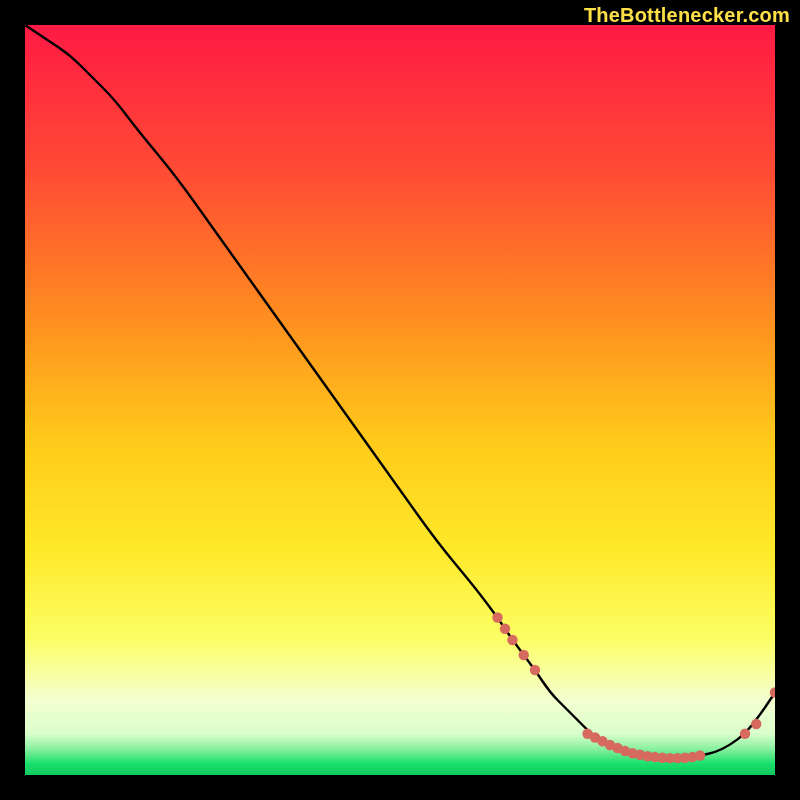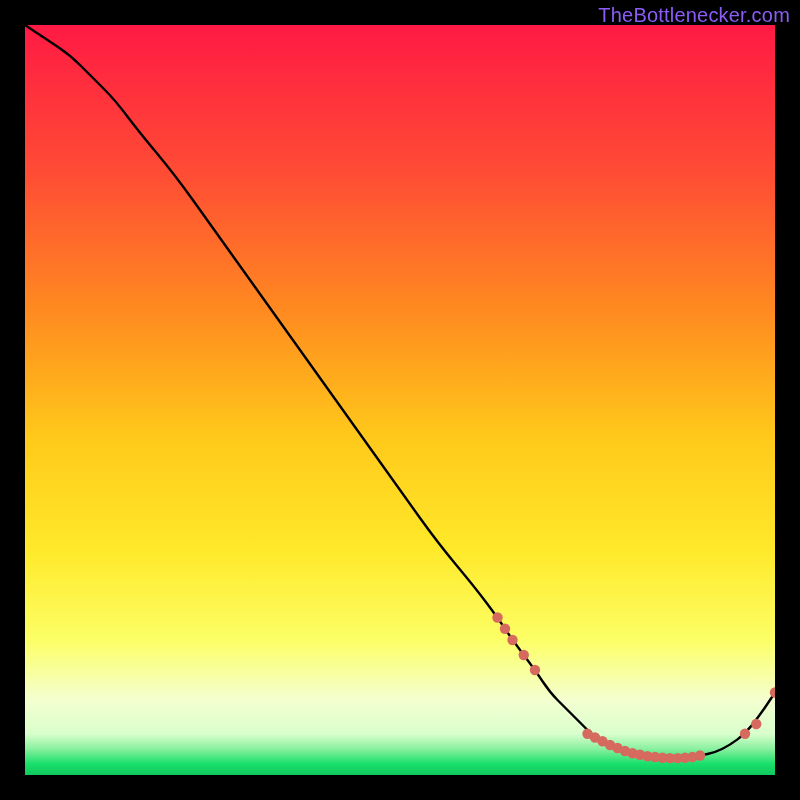--- a/index.html
+++ b/index.html
@@ -14,23 +14,23 @@
   .frame {
     position: relative;
     width: 800px;
     height: 800px;
     background: #000;
   }
   .attribution {
     position: absolute;
     top: 4px;
     right: 10px;
-    color: #8b5cf6;
+    color: #fde047;
     font-size: 20px;
-    font-weight: 400;
+    font-weight: 700;
     letter-spacing: 0.2px;
     z-index: 10;
   }
   .plot-area {
     position: absolute;
     left: 25px;
     top: 25px;
     width: 750px;
     height: 750px;
     overflow: hidden;

